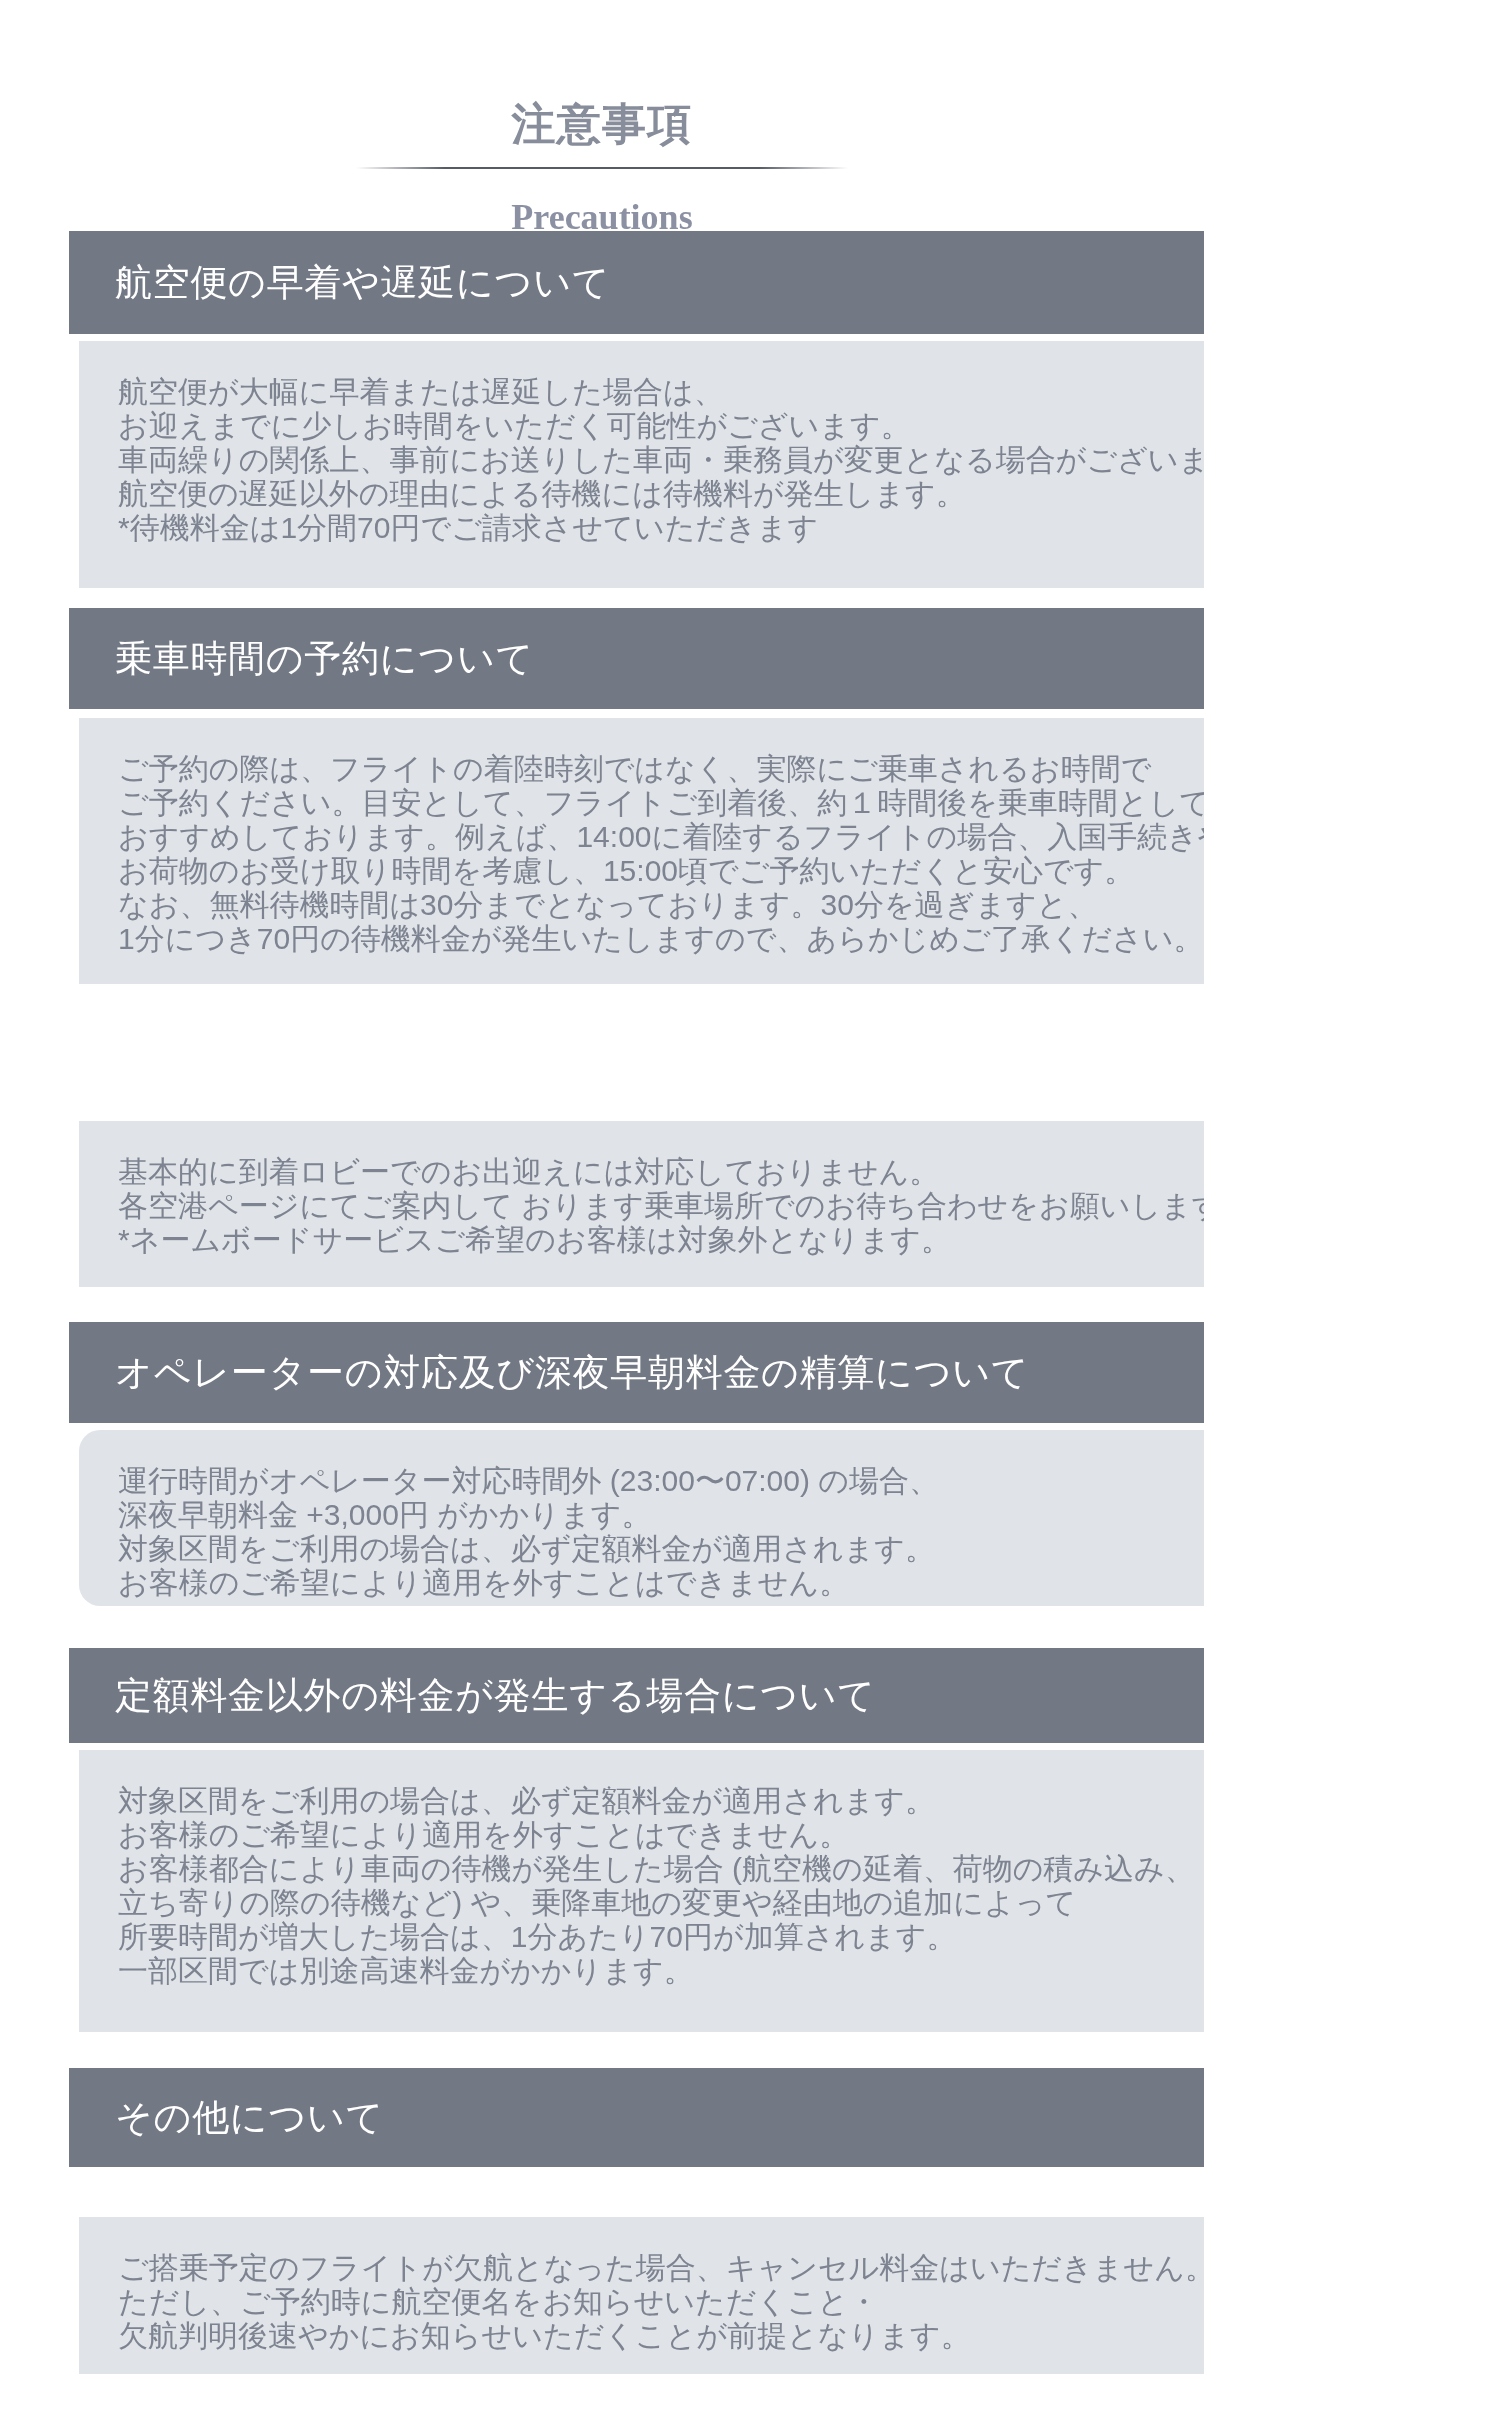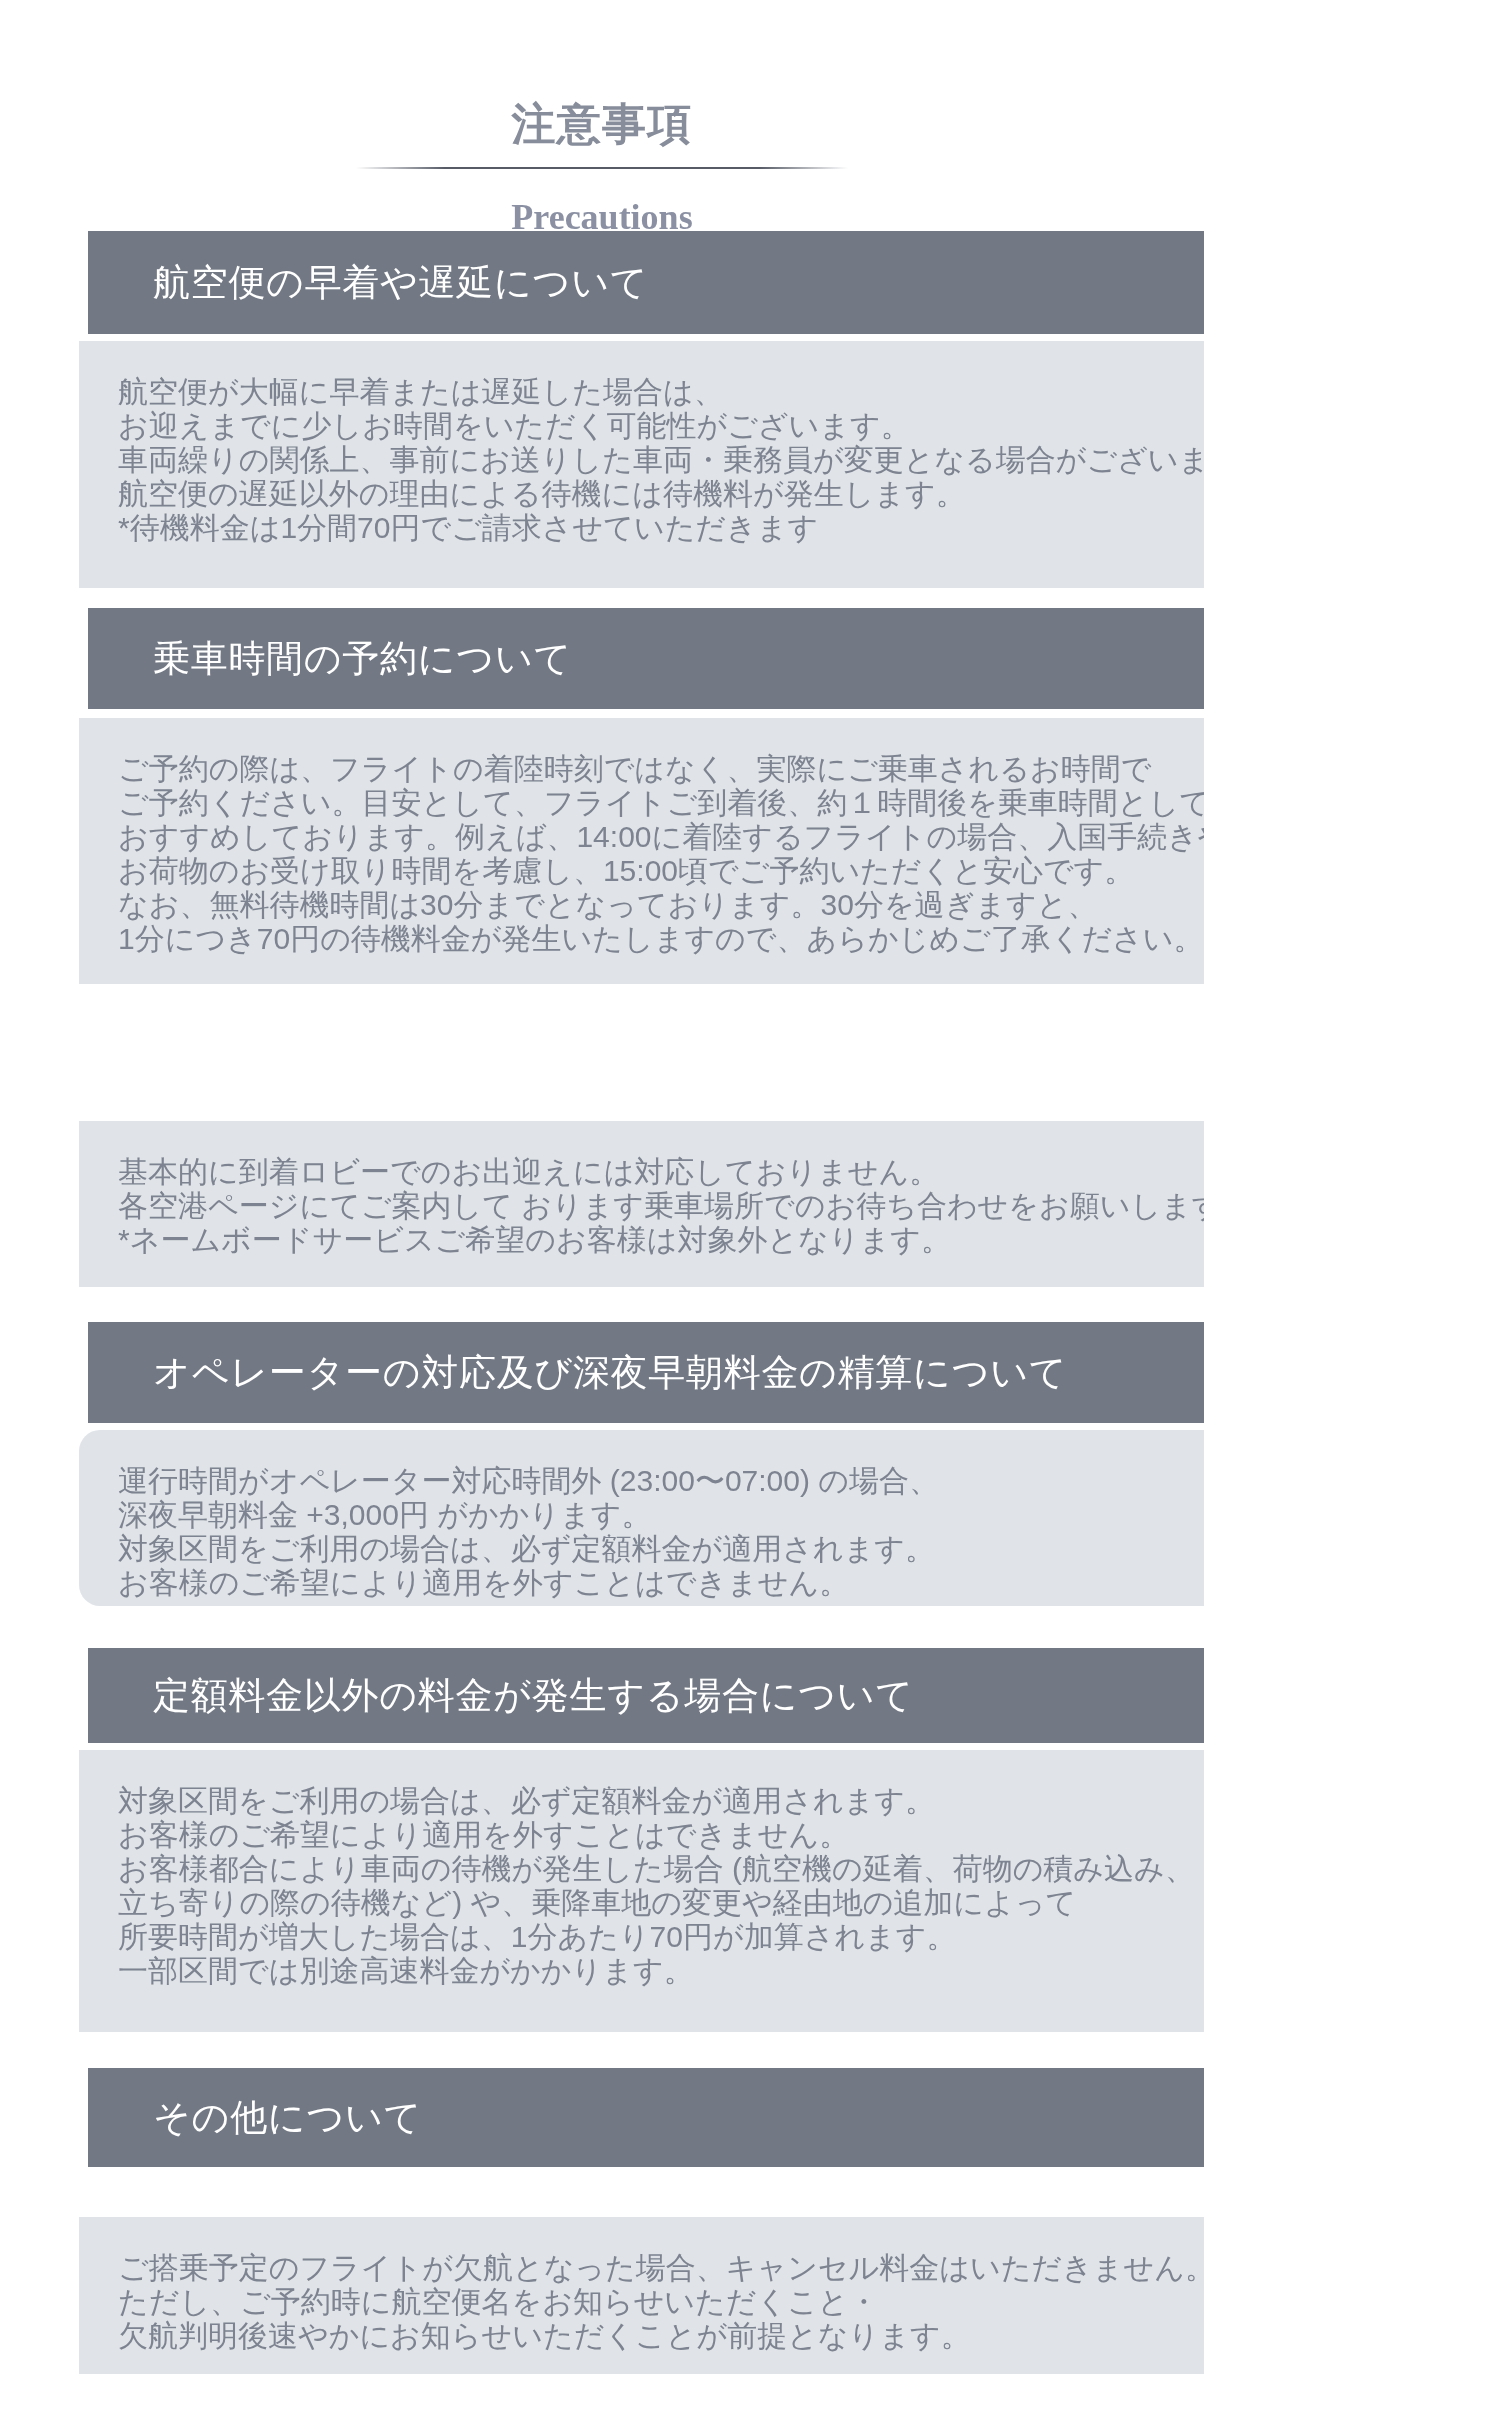--- a/index.html
+++ b/index.html
@@ -49,27 +49,27 @@
     text-align: center;
     font-family: "Liberation Serif", "DejaVu Serif", serif;
     font-size: 36px;
     font-weight: bold;
     color: #8b91a3;
     margin-top: 20px;
   }
   
   .section-bar {
     position: absolute;
-    left: 88px;
+    left: 69px;
     width: 1359px;
     background: #737984;
     display: flex;
     align-items: center;
     box-sizing: border-box;
-    padding-left: 65px;
+    padding-left: 46px;
   }
   .section-bar .bar-title {
     color: #ffffff;
     font-size: 37px;
     letter-spacing: 0.7px;
     white-space: nowrap;
   }
   .section-body {
     position: absolute;
     left: 79px;

